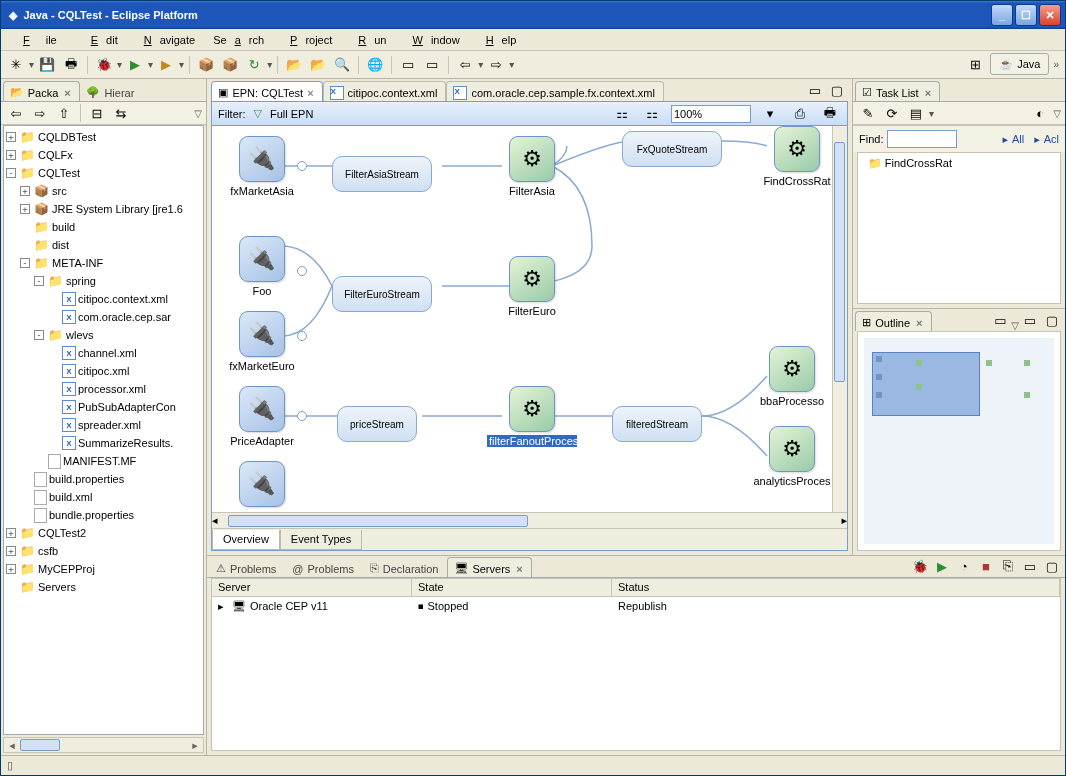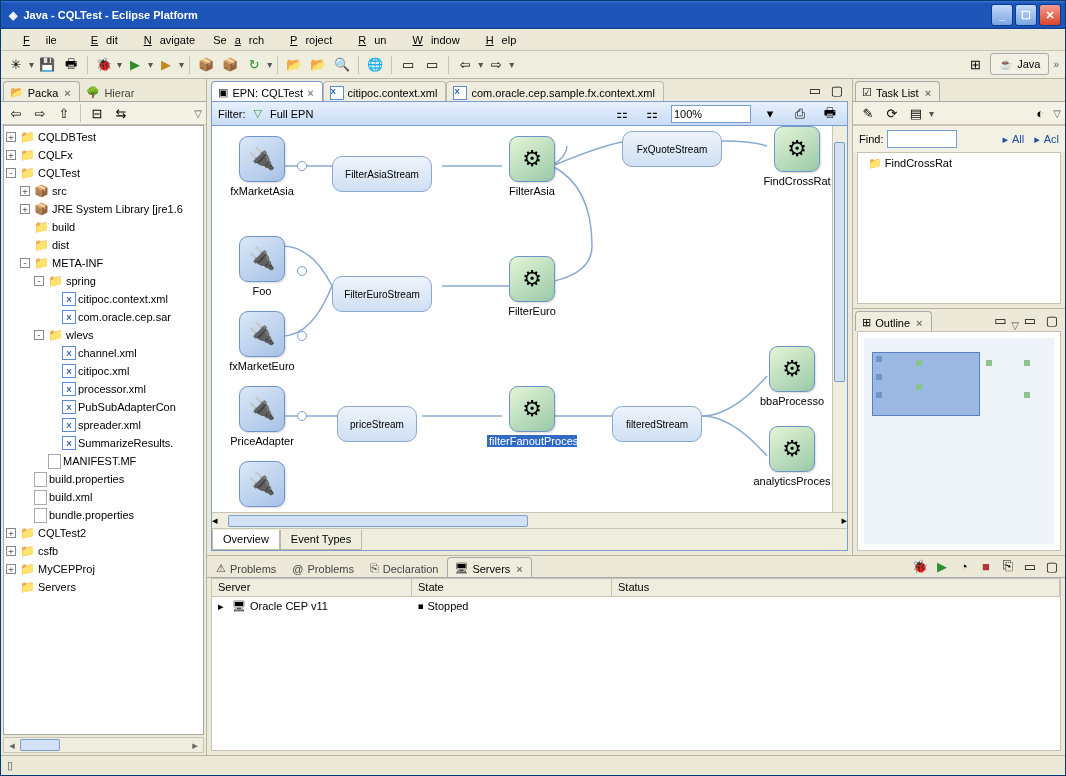--- a/index.html
+++ b/index.html
@@ -596,20 +596,21 @@
       </div>
       <div class="serversgrid">
         <div class="sgh">
           <div>Server</div>
           <div>State</div>
           <div>Status</div>
         </div>
         <div class="sgrow">
           <div><span style="width:10px;display:inline-block">▸</span>🖥 <span>Oracle CEP v11</span></div>
           <div>⏹ <span>Stopped</span></div>
+          <div>Republish</div>
         </div>
       </div>
     </div>
   </div>
 
   <div class="statusbar">
     <span>▯</span>
   </div>
 </div>
 

